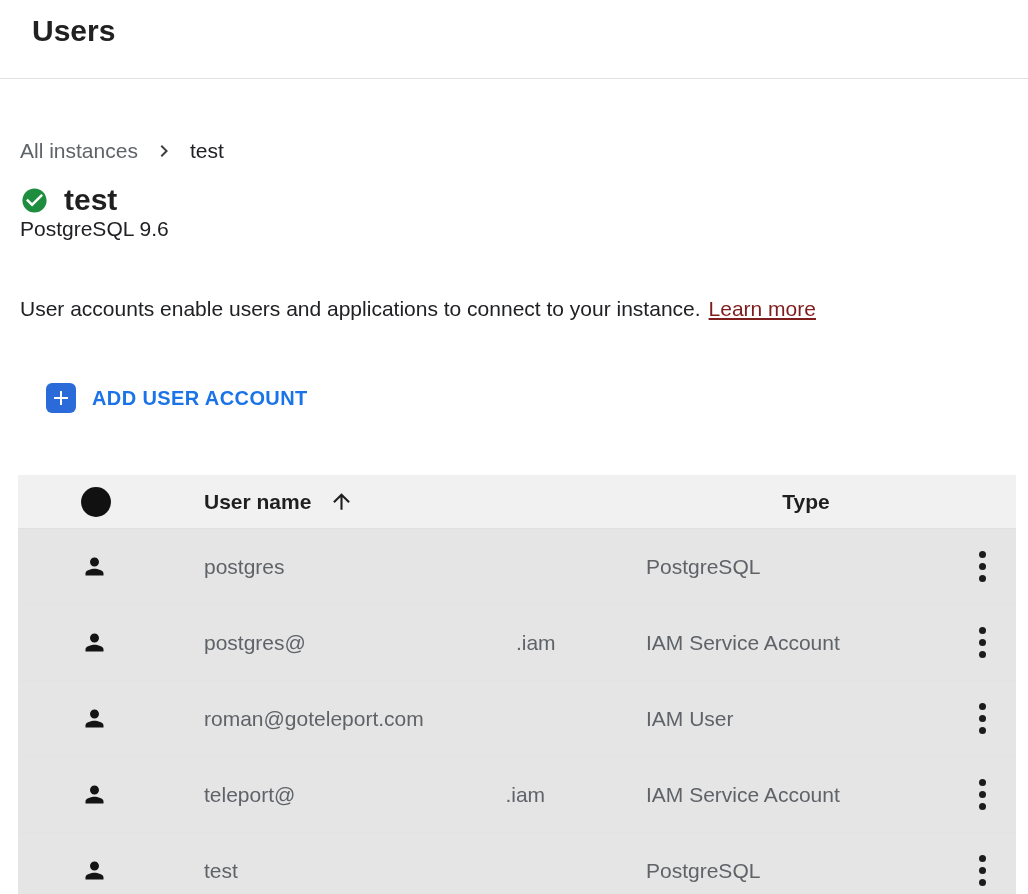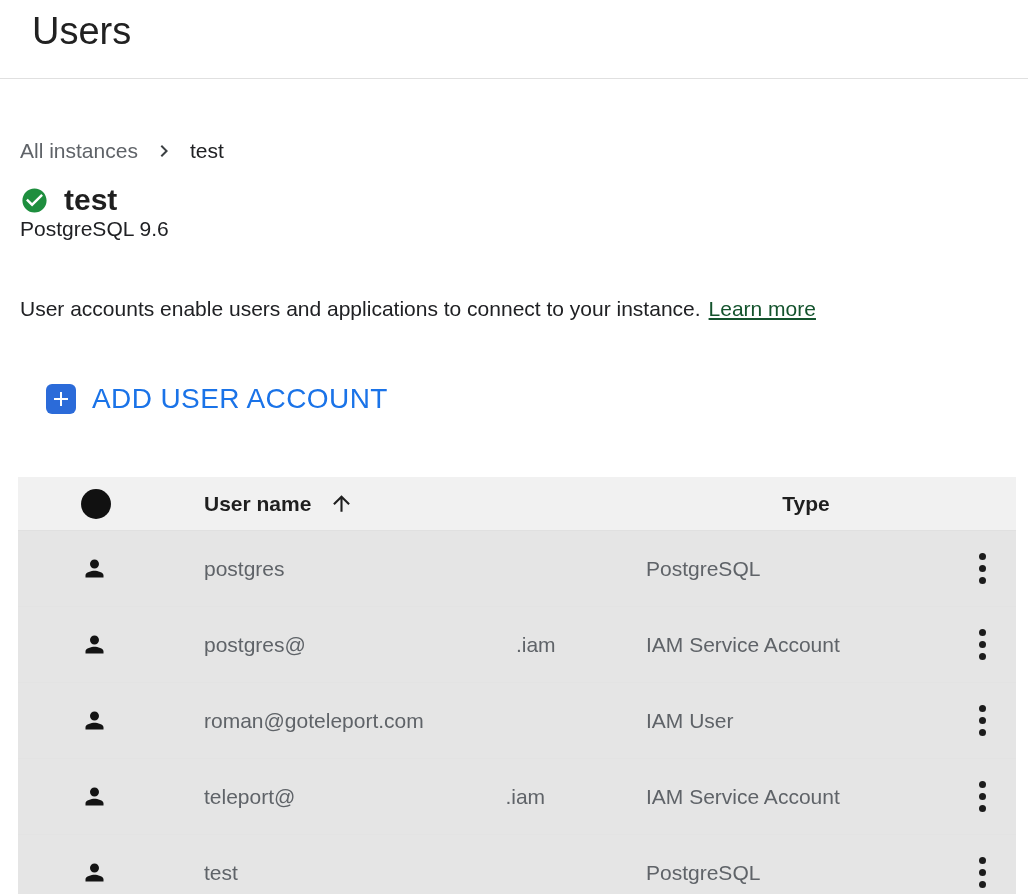--- a/index.html
+++ b/index.html
@@ -11,21 +11,21 @@
   }
   .page { width: 1028px; height: 894px; background: #fff; }
 
   
   .page-header {
     height: 79px;
     border-bottom: 1px solid #e0e0e0;
     padding: 12px 0 0 32px;
   }
   .page-title {
-    font-size: 38px; font-weight: 400; color: #212121; line-height: 38px;
+    font-size: 30px; font-weight: 700; color: #212121; line-height: 38px;
   }
 
   .content { padding-left: 18px; }
 
   
   .breadcrumb {
     margin-top: 60px; margin-left: 2px;
     display: flex; align-items: center; gap: 14px;
     font-size: 21px;
   }
@@ -36,35 +36,35 @@
   
   .instance-heading {
     margin-top: 20px; margin-left: 2px;
     display: flex; align-items: center; gap: 15px;
   }
   .instance-name { font-size: 30px; font-weight: 700; color: #1f1f1f; }
 
   .version { margin-left: 2px; font-size: 21px; color: #202124; }
 
   .desc { margin-top: 56px; margin-left: 2px; font-size: 21px; color: #202124; }
-  .desc .learn-more { color: #14532d; text-decoration: underline; margin-left: 8px; cursor: pointer; }
+  .desc .learn-more { color: #7f1d1d; text-decoration: underline; margin-left: 8px; cursor: pointer; }
 
   
   .add-user {
     margin-top: 62px; margin-left: 28px;
     display: flex; align-items: center; gap: 16px;
     background: none; border: none; cursor: pointer; padding: 0;
   }
   .plus-box {
     width: 30px; height: 30px; border-radius: 6px;
     background: #2b6bd9;
     display: inline-flex; align-items: center; justify-content: center;
   }
   .add-label {
-    font-size: 28px; font-weight: 400; letter-spacing: .4px;
+    font-size: 20px; font-weight: 700; letter-spacing: .4px;
     color: #1a73e8; font-family: "Liberation Sans", sans-serif;
   }
 
   
   .users-table { margin-top: 62px; width: 998px; }
   .thead, .trow {
     display: grid;
     grid-template-columns: 186px 442px 320px 1fr;
     align-items: center;
   }

